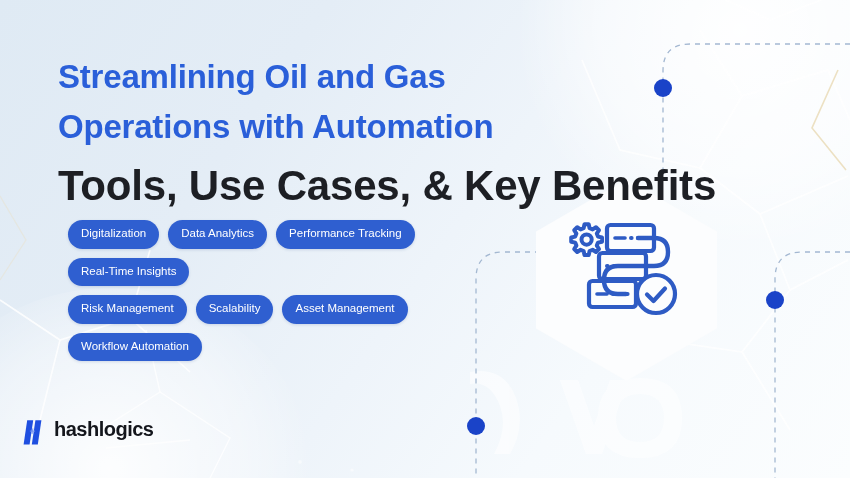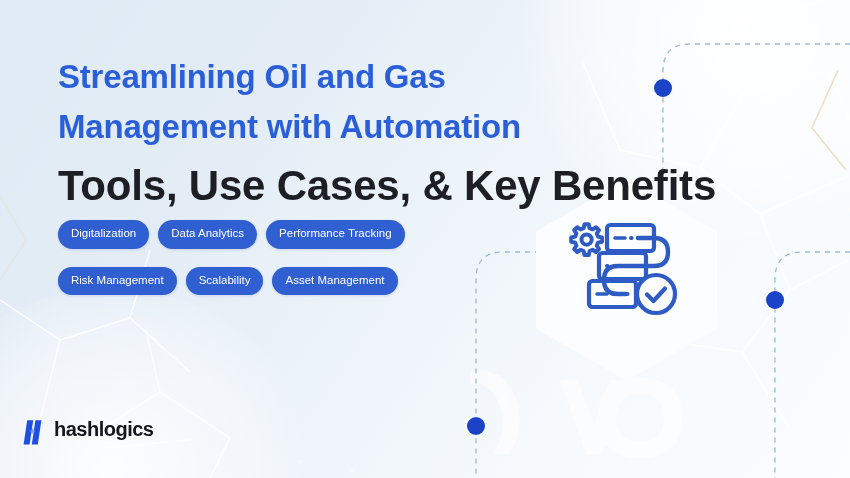--- a/index.html
+++ b/index.html
@@ -91,21 +91,21 @@
     font-weight: bold;
     line-height: 1.32;
     letter-spacing: -0.2px;
     margin-top: 7px;
     white-space: nowrap;
   }
 
   
   .pill-area {
     position: absolute;
-    left: 58px;
+    left: 68px;
     top: 220px;
     width: 400px;
     text-align: center;
   }
   .pill-row {
     display: flex;
     gap: 9px;
     margin-bottom: 9px;
   }
   .pill {
@@ -244,41 +244,45 @@
             <circle cx="92" cy="84" r="19"></circle>
             <path d="M83 84.5 L89.5 91 L101 78.5" stroke-width="4.2"></path>
           </g>
         </g>
       </svg>
     </div>
   </div>
 
   <div class="headline">
     <div class="title-line">Streamlining Oil and Gas</div>
-    <div class="title-line">Management with Automation</div>
+    <div class="title-line">Operations with Automation</div>
     <div class="subtitle">Tools, Use Cases, &amp; Key Benefits</div>
   </div>
 
   <div class="pill-area">
 
     <div class="pill-row">
       <div class="pill">Digitalization</div>
       <div class="pill">Data Analytics</div>
       <div class="pill">Performance Tracking</div>
     </div>
 
     <div class="pill-row">
+      <div class="pill">Real-Time Insights</div>
     </div>
 
     <div class="pill-row">
       <div class="pill">Risk Management</div>
       <div class="pill">Scalability</div>
       <div class="pill">Asset Management</div>
     </div>
 
+    <div class="pill-row">
+      <div class="pill">Workflow Automation</div>
+    </div>
   </div>
 
   <div class="logo">
     <svg class="logo-mark" viewBox="0 0 26 27">
       <g fill="#1f4fe0">
         <path d="M7.2 1.2 L13.2 1.2 L9.6 25.6 L3.6 25.6 Z"></path>
         <path d="M15.4 1.2 L21.4 1.2 L17.8 25.6 L11.8 25.6 Z"></path>
       </g>
       <g stroke="#6f8ff0" stroke-width="1.1" opacity="0.9">
         <path d="M9.9 12.1 L15.1 12.1"></path>

